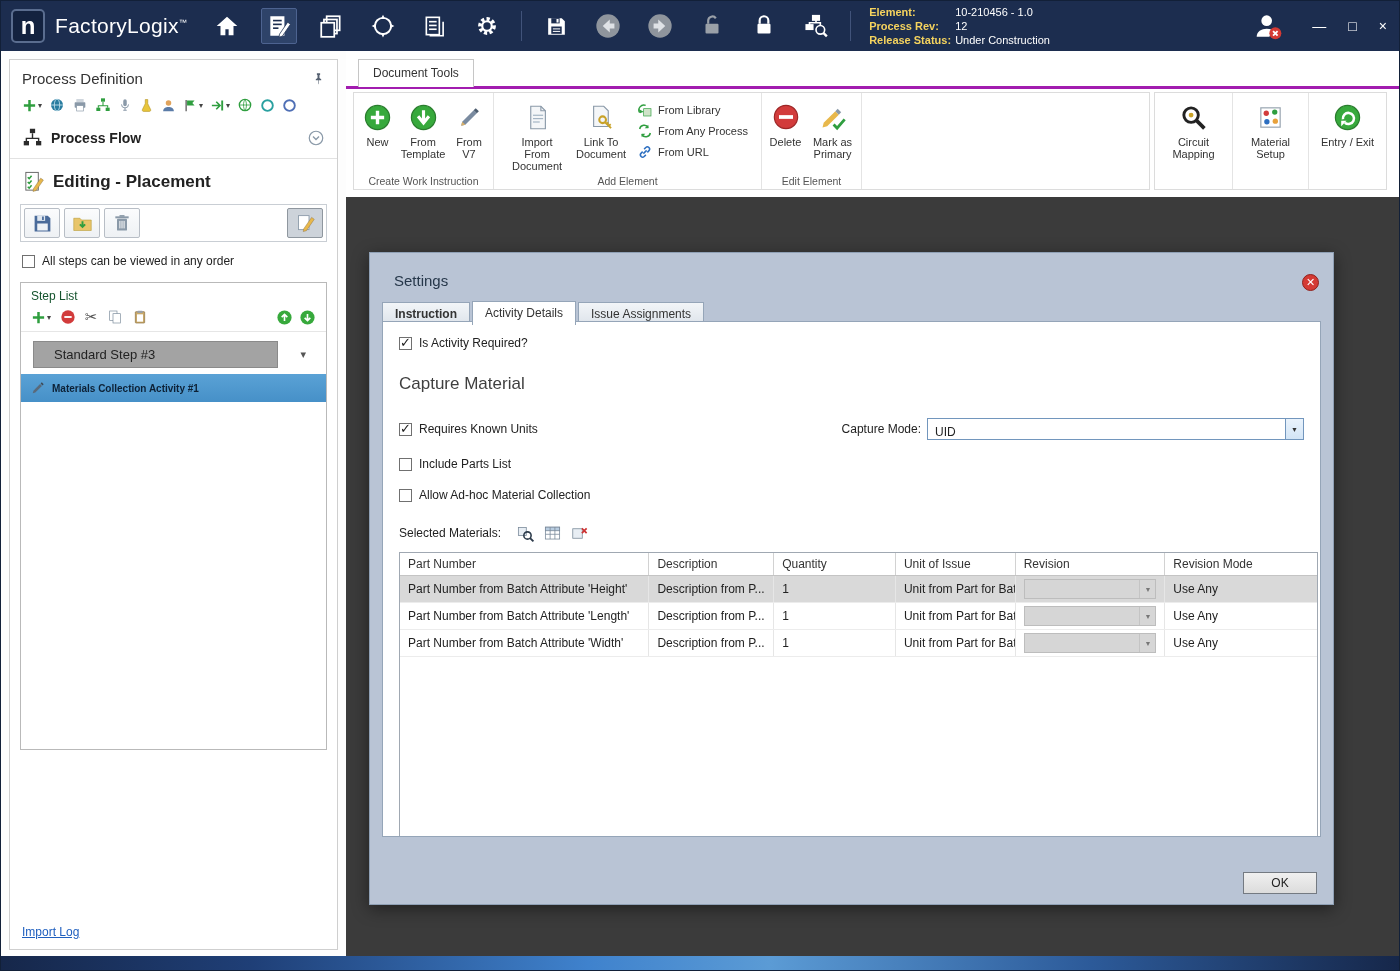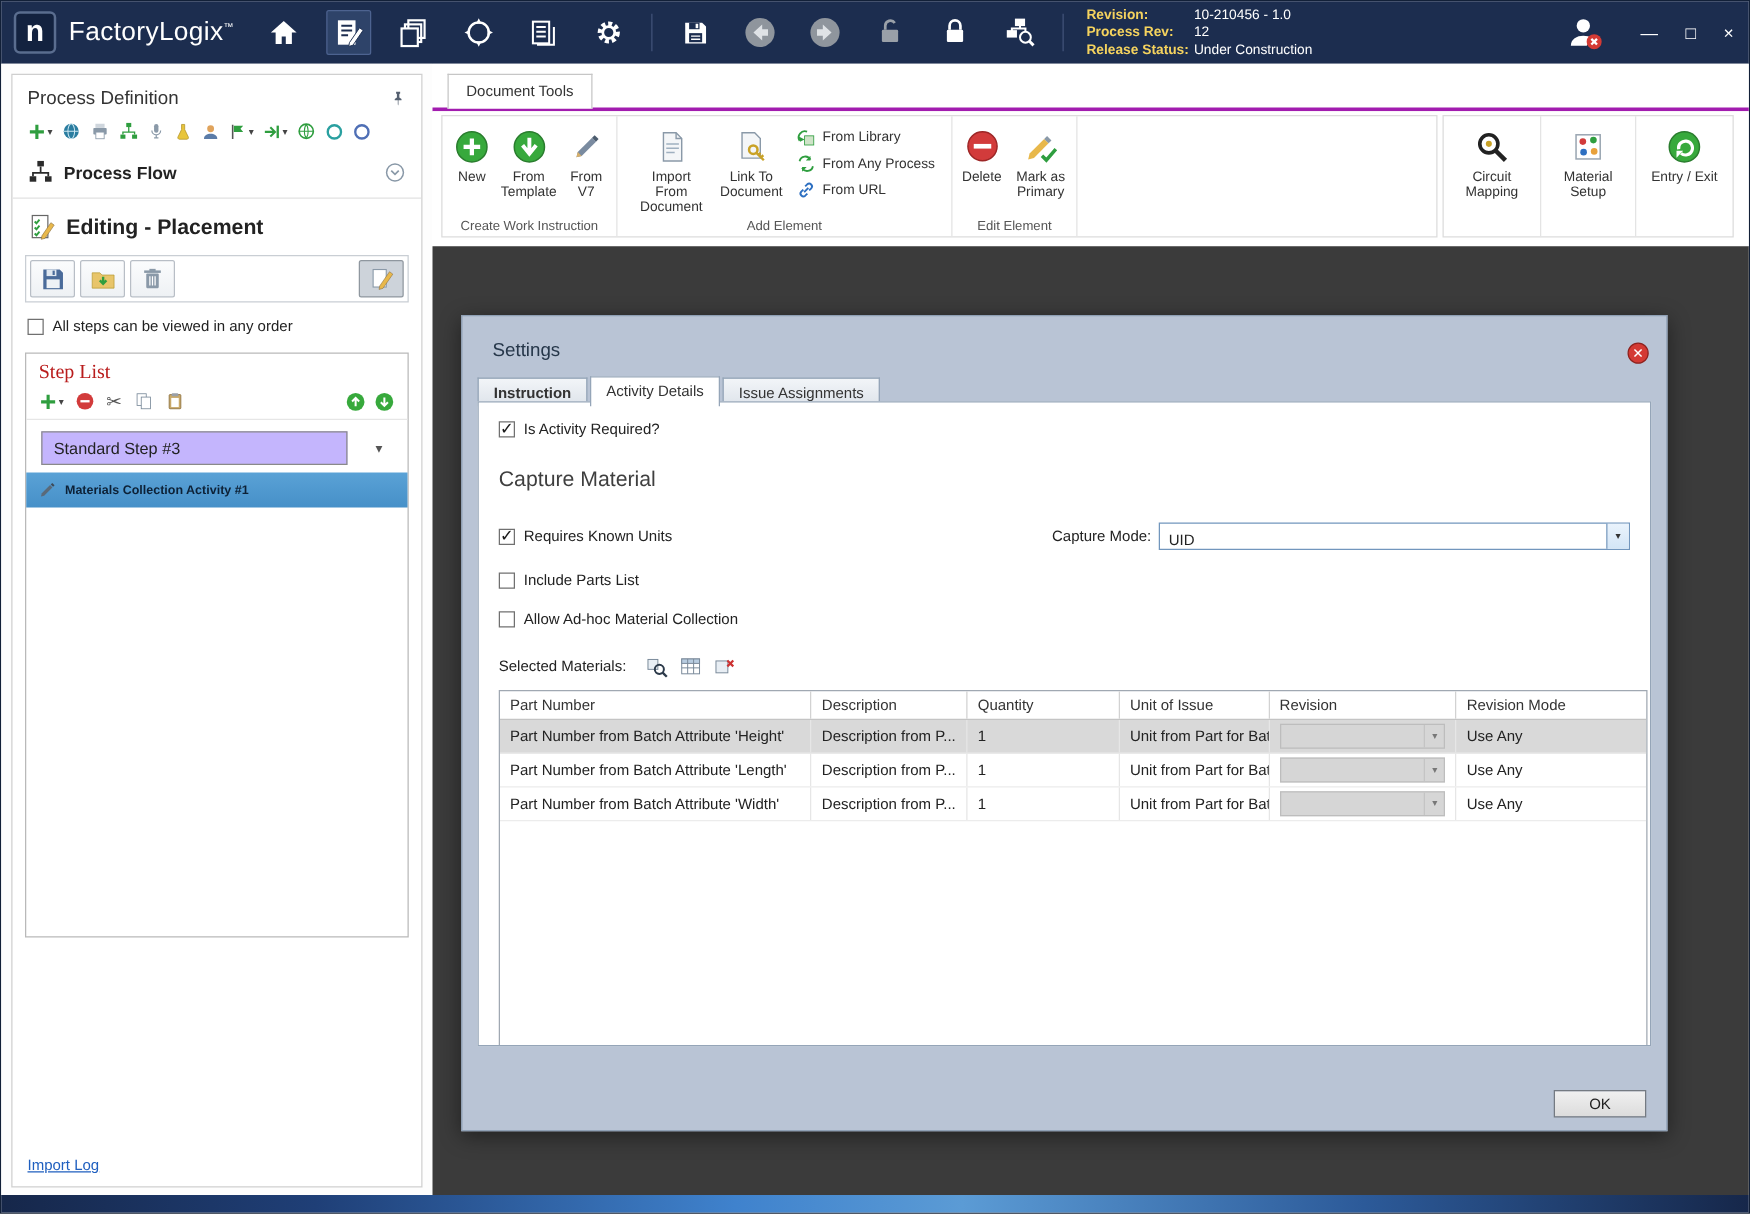--- a/index.html
+++ b/index.html
@@ -44,25 +44,25 @@
   .btn-row { margin:2px 10px; border:1px solid #c9ced4; padding:3px; display:flex; gap:4px; align-items:center; }
   .sq-btn { width:36px; height:30px; background:linear-gradient(#fbfcfd,#eef1f4); border:1px solid #b8bec6; border-radius:2px;
             display:flex; align-items:center; justify-content:center; cursor:pointer; }
   .sq-btn.pressed { background:#cdd3da; border:1px solid #8f979f; margin-left:auto; }
   .order-check { display:flex; align-items:center; gap:7px; padding:10px 12px; font-size:12px; color:#222; cursor:pointer; }
 
   .cb { width:13px; height:13px; border:1px solid #707070; background:#fff; display:inline-block; position:relative; flex:0 0 13px; }
   .cb.checked::after { content:"✓"; position:absolute; top:-3px; left:0; font-size:13px; font-weight:bold; color:#1a1a1a; }
 
   .step-box { margin:4px 10px 0 10px; border:1px solid #b9b9b9; height:468px; position:relative; background:#fff; }
-  .sb-title { font-size:16px; color:#b91c1c; padding:6px 10px 3px 10px;font-family:Liberation Serif, serif; }
+  .sb-title { font-size:12px; color:#14532d; padding:6px 10px 3px 10px; }
   .sb-toolbar { display:flex; align-items:center; gap:9px; padding:2px 10px 5px 10px; border-bottom:1px solid #e6e6e6; }
   .sb-right { margin-left:auto; display:flex; gap:6px; }
   .sb-dd-row { display:flex; align-items:center; margin:9px 10px 4px 12px; }
-  .sb-dd { width:245px; height:27px; border:1px solid #8a8a8a; background:#c4b5fd; display:flex; align-items:center; padding:0 9px; font-size:13px; color:#222; }
+  .sb-dd { width:245px; height:27px; border:1px solid #8a8a8a; background:#a3a3a3; display:flex; align-items:center; padding:0 20px; font-size:13px; color:#222; }
   .sb-caret { margin-left:auto; margin-right:10px; color:#555; font-size:11px; cursor:pointer; }
   .activity-row { margin-top:6px; height:28px; background:linear-gradient(#5aa2d6,#4690c8); display:flex; align-items:center; gap:7px; padding:0 10px; cursor:pointer; }
   .activity-label { font-size:10px; font-weight:bold; color:#0d2136; }
   .import-log { position:absolute; left:12px; bottom:10px; font-size:12px; color:#1f5fbf; text-decoration:underline; cursor:pointer; }
 
   
   .main-col { flex:1; display:flex; flex-direction:column; min-width:0; }
   .tabstrip { flex:0 0 38px; background:#fff; border-bottom:3px solid #a21caf; display:flex; align-items:flex-end; padding-left:12px; }
   .doc-tab { font-size:12px; color:#333; background:#fff; border:1px solid #c6c6c6; border-bottom:none; padding:6px 14px 7px 14px; margin-bottom:-1px; cursor:pointer; }
 
@@ -224,21 +224,21 @@
             <path d="M12 6.5V9M6 11V9h10v2"></path>
             <circle cx="16" cy="15.5" r="4"></circle>
             <line x1="18.8" y1="18.3" x2="22" y2="21.5" stroke-width="2.2"></line>
           </svg>
       </span>
     </div>
     <span class="tb-sep" style="margin-left:16px"></span>
 
     <div class="tb-info">
       <div class="tb-info-row">
-          <span class="tb-lab">Revision:</span>
+          <span class="tb-lab">Element:</span>
           <span class="tb-val">10-210456 - 1.0</span>
         </div>
       <div class="tb-info-row">
           <span class="tb-lab">Process Rev:</span>
           <span class="tb-val">12</span>
         </div>
       <div class="tb-info-row">
           <span class="tb-lab">Release Status:</span>
           <span class="tb-val">Under Construction</span>
         </div>

